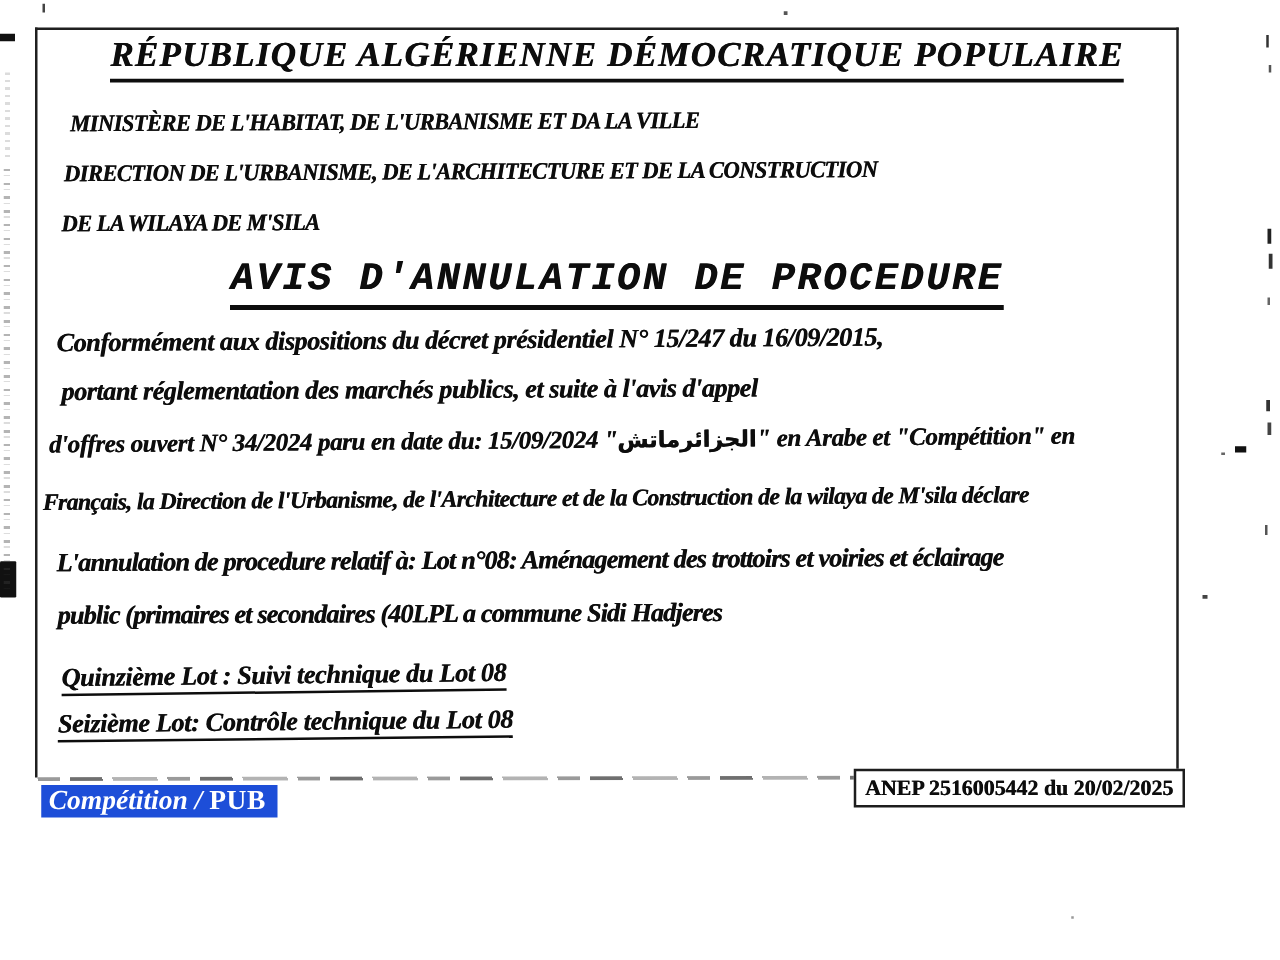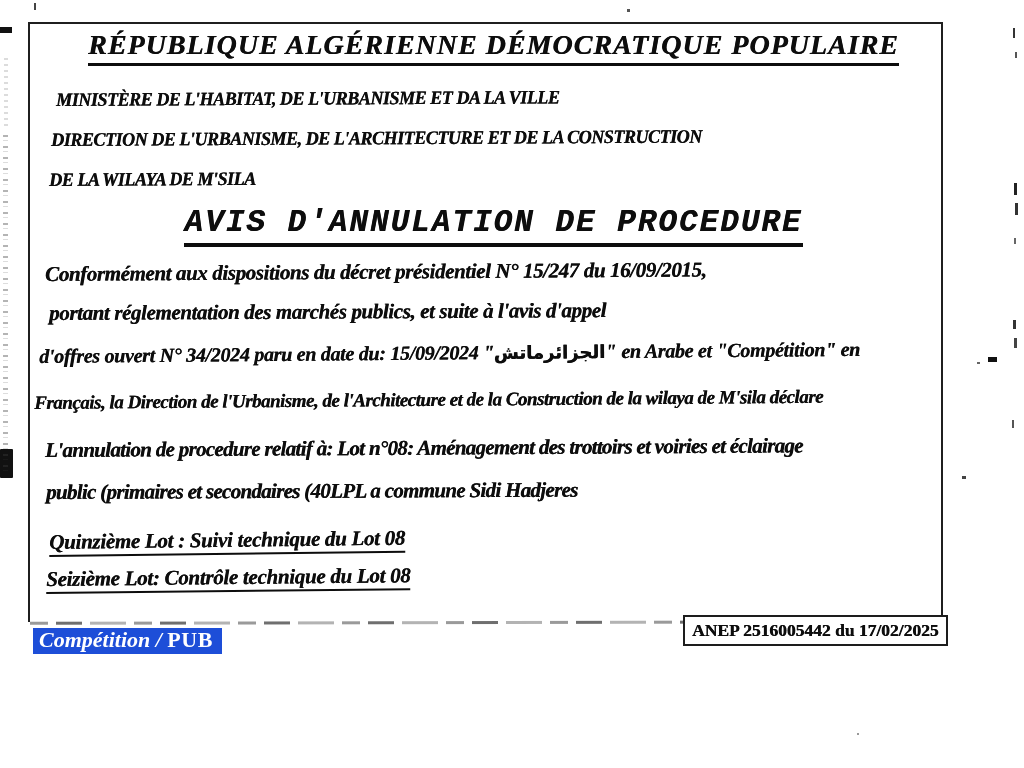--- a/index.html
+++ b/index.html
@@ -139,21 +139,21 @@
       <span class="u2">Seizième Lot: Contrôle technique du Lot 08</span>
     </div>
 
   </div>
 
   <div class="bottom-dashes"></div>
 
   <div class="pub-badge"><span class="bi">Compétition /</span>&nbsp;<span class="bp">PUB</span></div>
 
   <div class="anep-box">
-    <span>ANEP 2516005442 du 17/02/2025</span>
+    <span>ANEP 2516005442 du 20/02/2025</span>
   </div>
 
   <div class="art a-dash-tl"></div>
   <div class="art a-blob-l"></div>
   <div class="art a-fax1"></div>
   <div class="art a-fax2"></div>
   <div class="art a-tick-top"></div>
   <div class="art a-dot-mid"></div>
   <div class="art r1"></div>
   <div class="art r2"></div>

